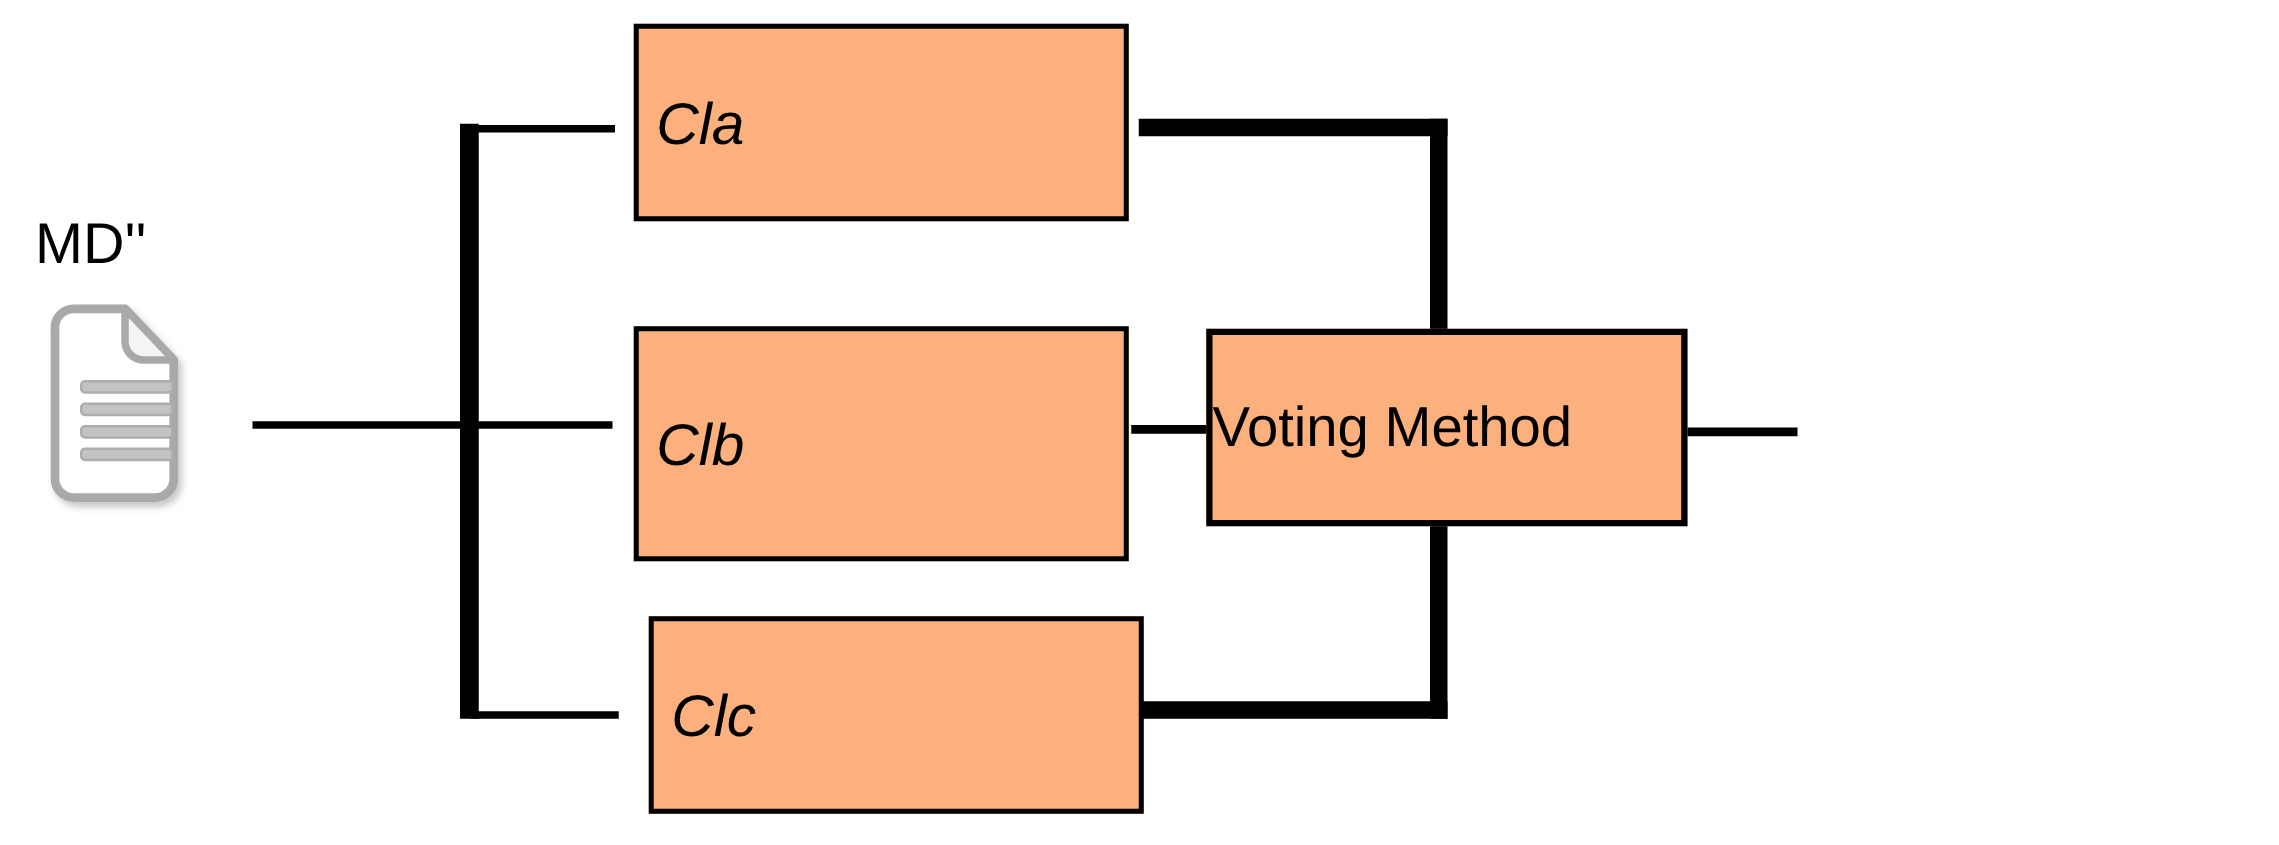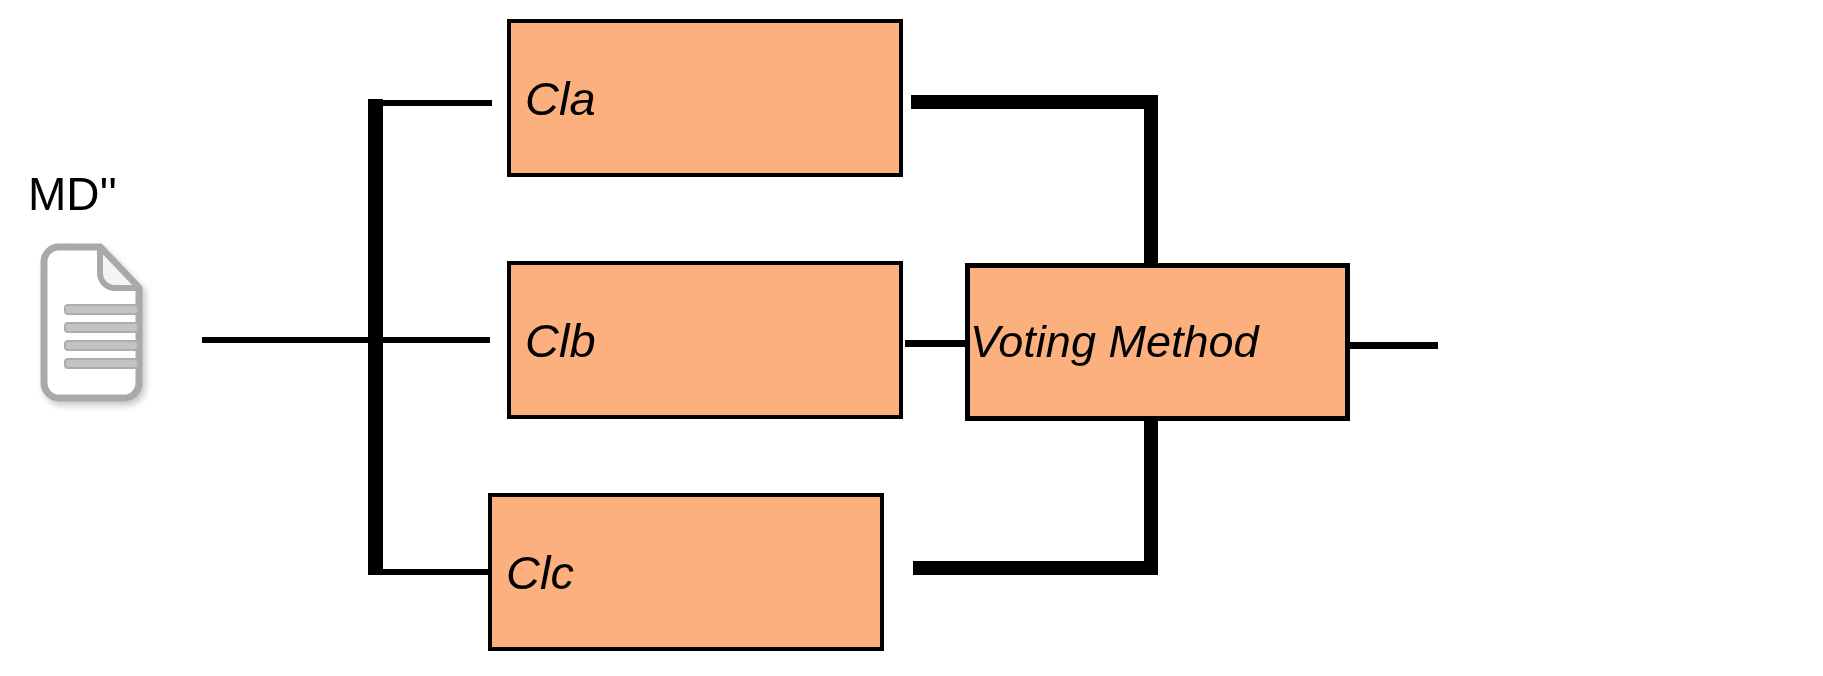--- a/index.html
+++ b/index.html
@@ -25,21 +25,21 @@
     display: flex;
     align-items: center;
     justify-content: flex-start;
   }
   .classifier-label {
     font-style: italic;
     font-size: 47px;
     transform: translateX(14px);
     white-space: nowrap;
   }
-  .voting-box { border-width: 5px; font-style: italic; }
+  .voting-box { border-width: 5px; }
   .voting-label {
     font-size: 45px;
     white-space: nowrap;
   }
   .input-label {
     font-size: 46px;
     white-space: nowrap;
     text-align: right;
   }
   .output-label {
@@ -71,25 +71,25 @@
   <div class="line" style="left:368px; top:99px; width:15px; height:476px;"></div>
 
   <div class="line" style="left:376px; top:100px; width:116px; height:6px;"></div>
 
   <div class="line" style="left:376px; top:569px; width:119px; height:6px;"></div>
 
   <div class="box" style="left:507px; top:19px; width:396px; height:158px;">
     <span class="classifier-label">Cla</span>
   </div>
 
-  <div class="box" style="left:507px; top:261px; width:396px; height:158px;">
+  <div class="box" style="left:507px; top:261px; width:396px; height:188px;">
     <span class="classifier-label">Clb</span>
   </div>
 
-  <div class="box" style="left:488px; top:493px; width:396px; height:158px;">
+  <div class="box" style="left:519px; top:493px; width:396px; height:158px;">
     <span class="classifier-label">Clc</span>
   </div>
 
   <div class="line" style="left:911px; top:95px; width:247px; height:14px;"></div>
   <div class="line" style="left:1144px; top:95px; width:14px; height:170px;"></div>
 
   <div class="line" style="left:905px; top:340px; width:62px; height:7px;"></div>
 
   <div class="line" style="left:913px; top:561px; width:245px; height:14px;"></div>
   <div class="line" style="left:1144px; top:419px; width:14px; height:156px;"></div>

